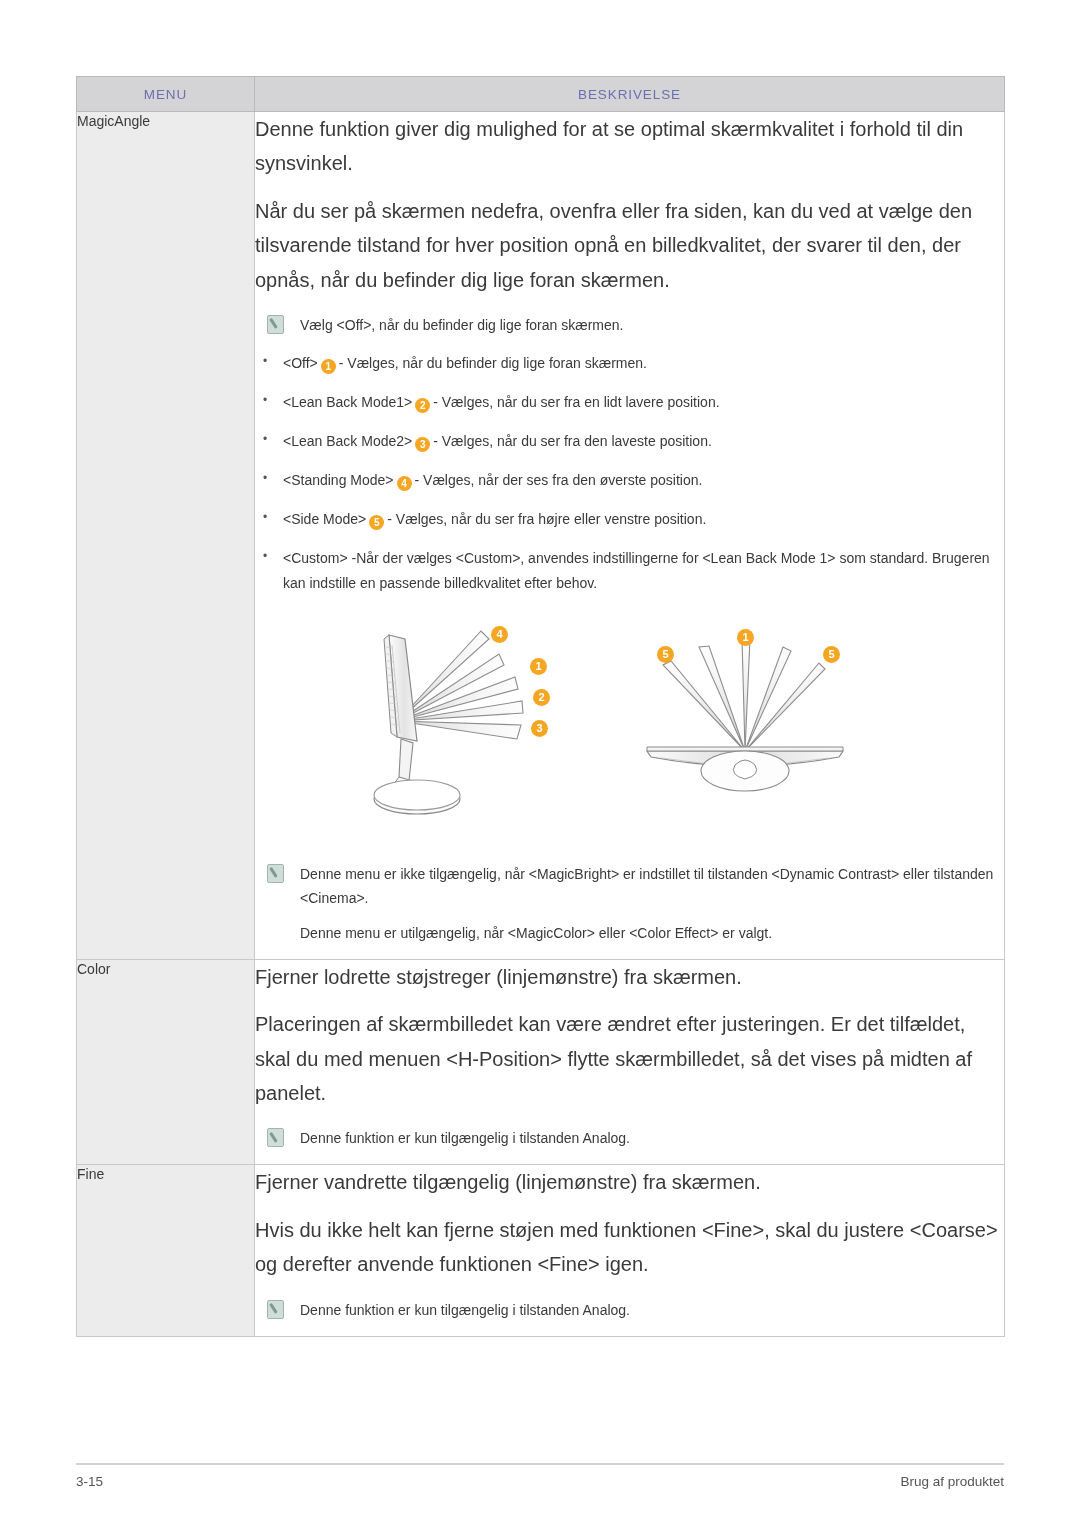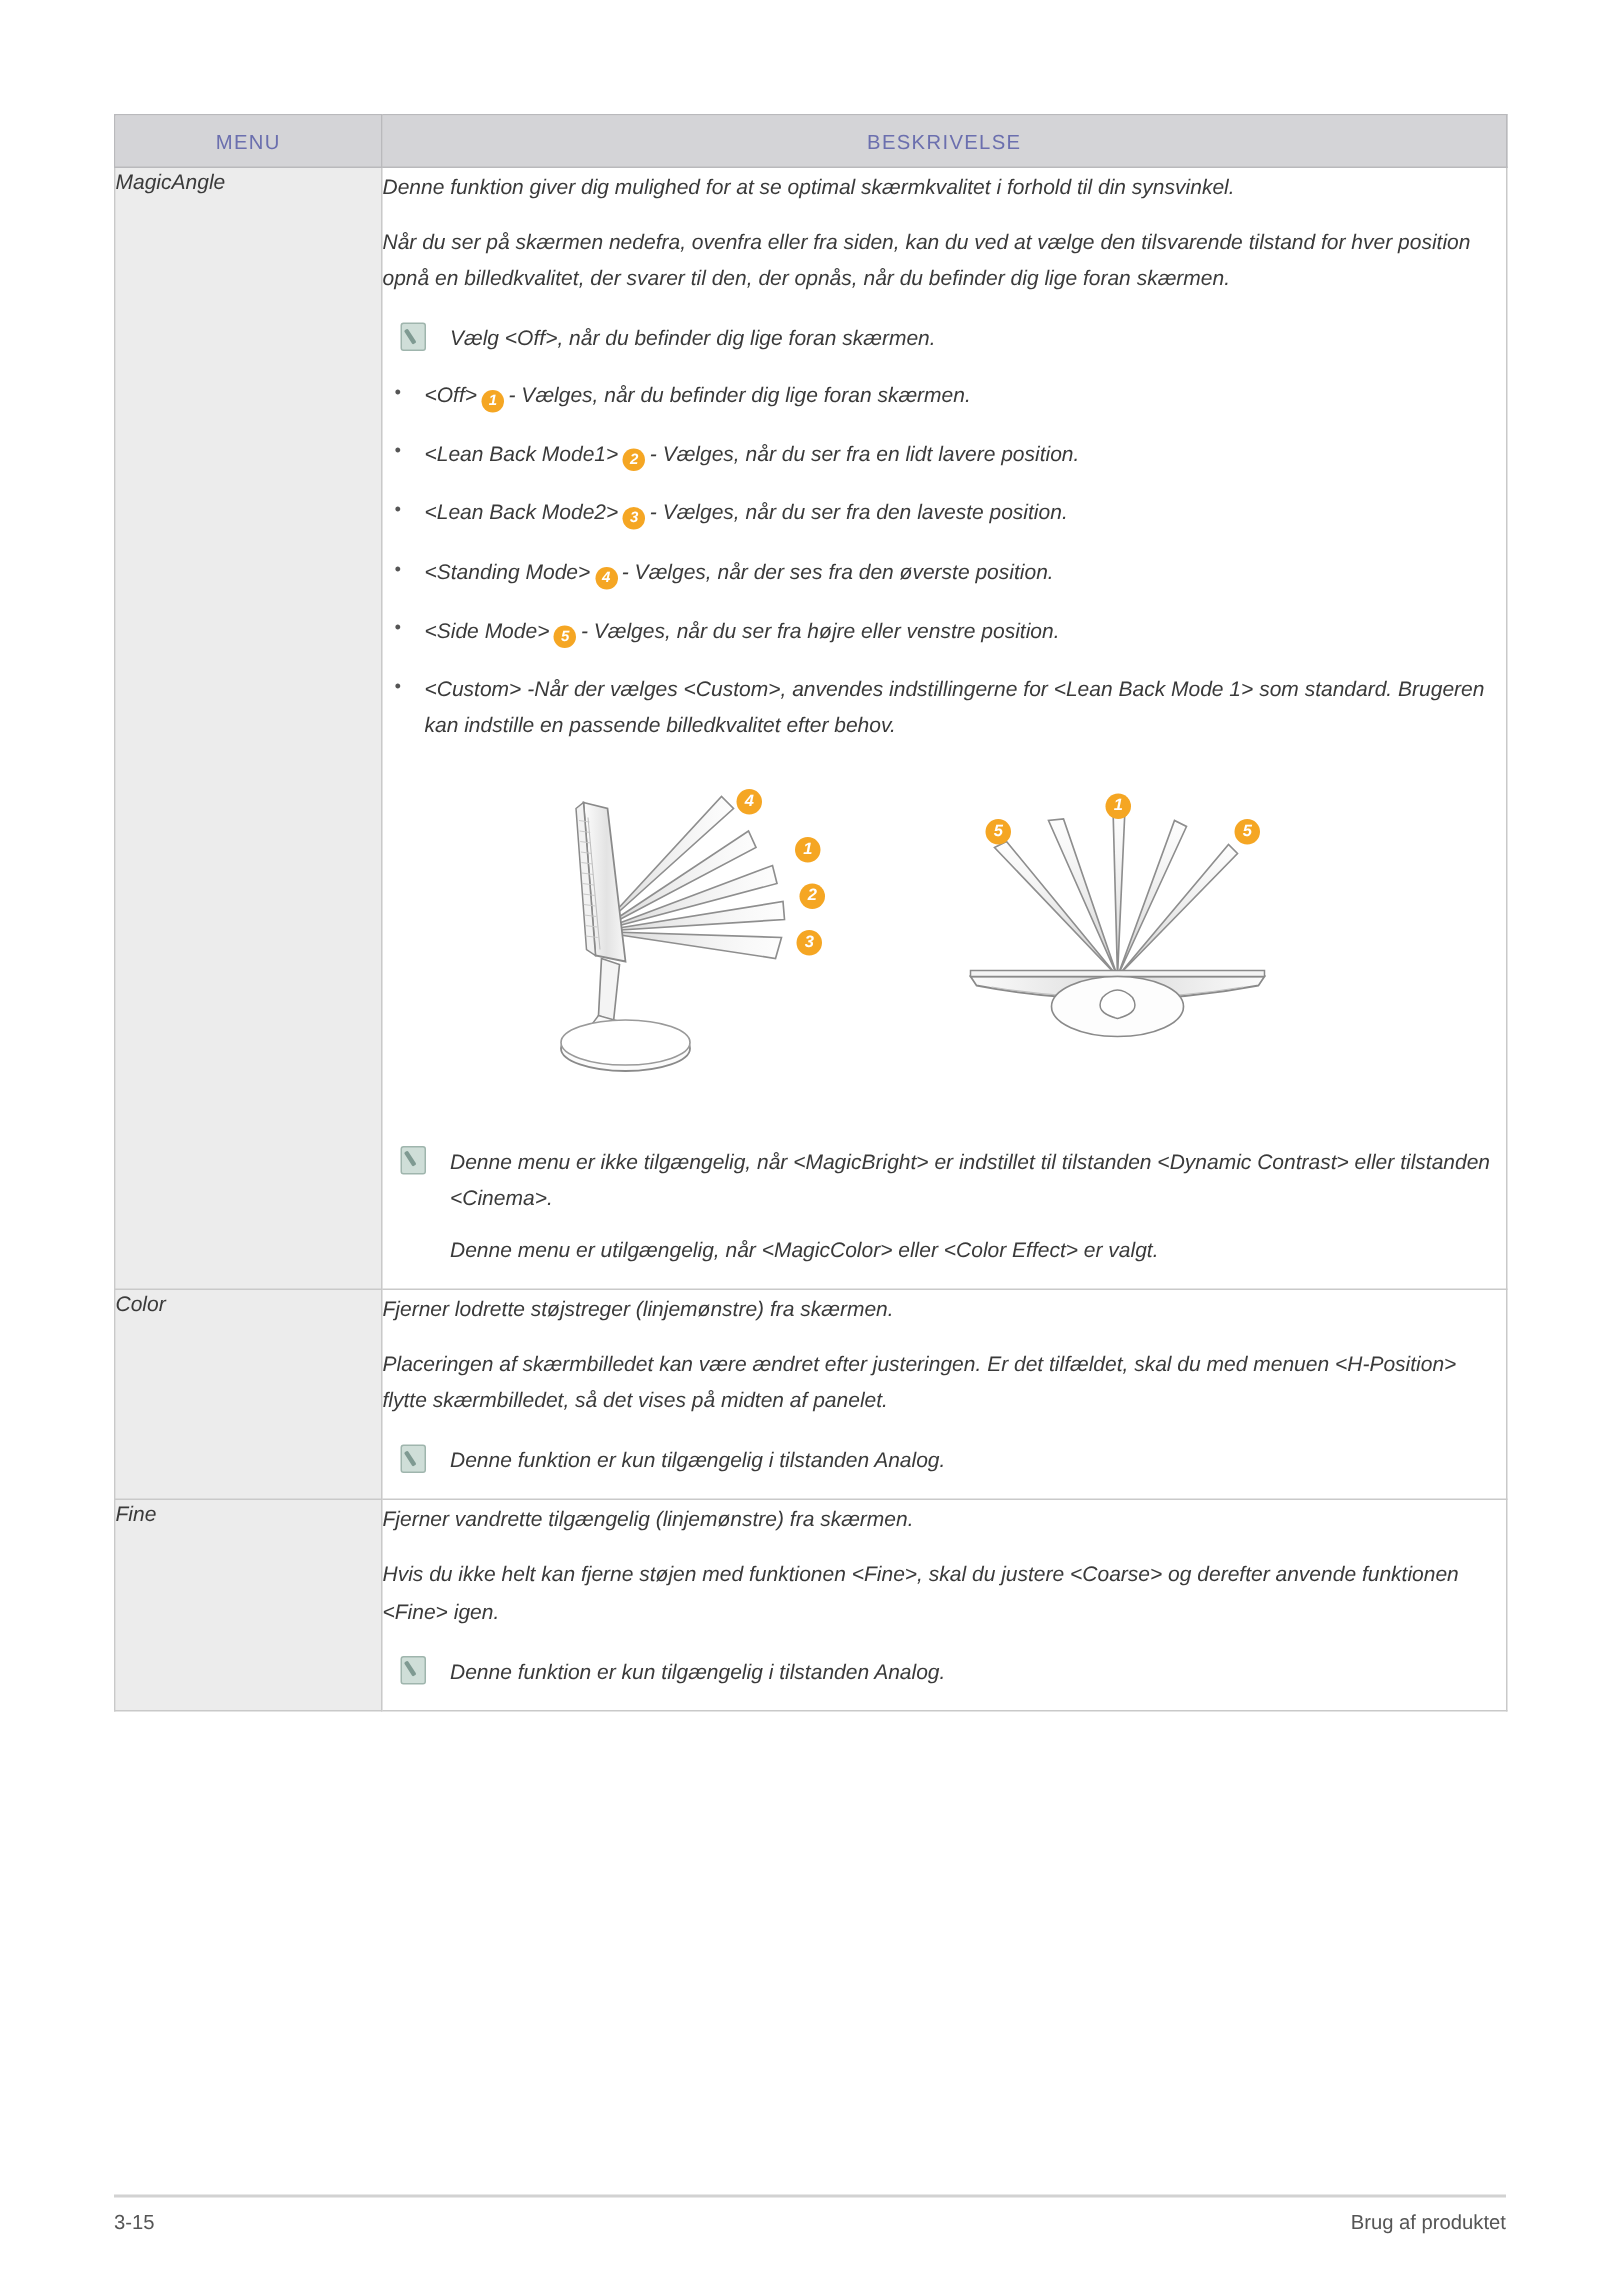--- a/index.html
+++ b/index.html
@@ -44,37 +44,36 @@
     color: #6b6fae;
     text-align: center;
     vertical-align: middle;
     padding: 0;
   }
 
   .spec-table tbody td {
     border: 1px solid #c9c9c9;
     vertical-align: top;
     padding: 0;
-    font-style: italic;
   }
   td.menu-cell {
     background: #ececec;
     padding: 16px 0 16px 14px;
     font-size: 14px;
     color: #3a3a3a;
     line-height: 1.4;
   }
   td.desc-cell {
     background: #ffffff;
     padding: 16px 22px 20px 16px;
   }
 
   
   .para {
-    font-size: 14px;
+    font-size: 20px;
     line-height: 1.72;
     color: #3a3a3a;
     margin: 0 0 13px 0;
   }
   .para:last-child { margin-bottom: 0; }
 
   .note {
     display: flex;
     align-items: flex-start;
     margin: 16px 0 14px 0;

